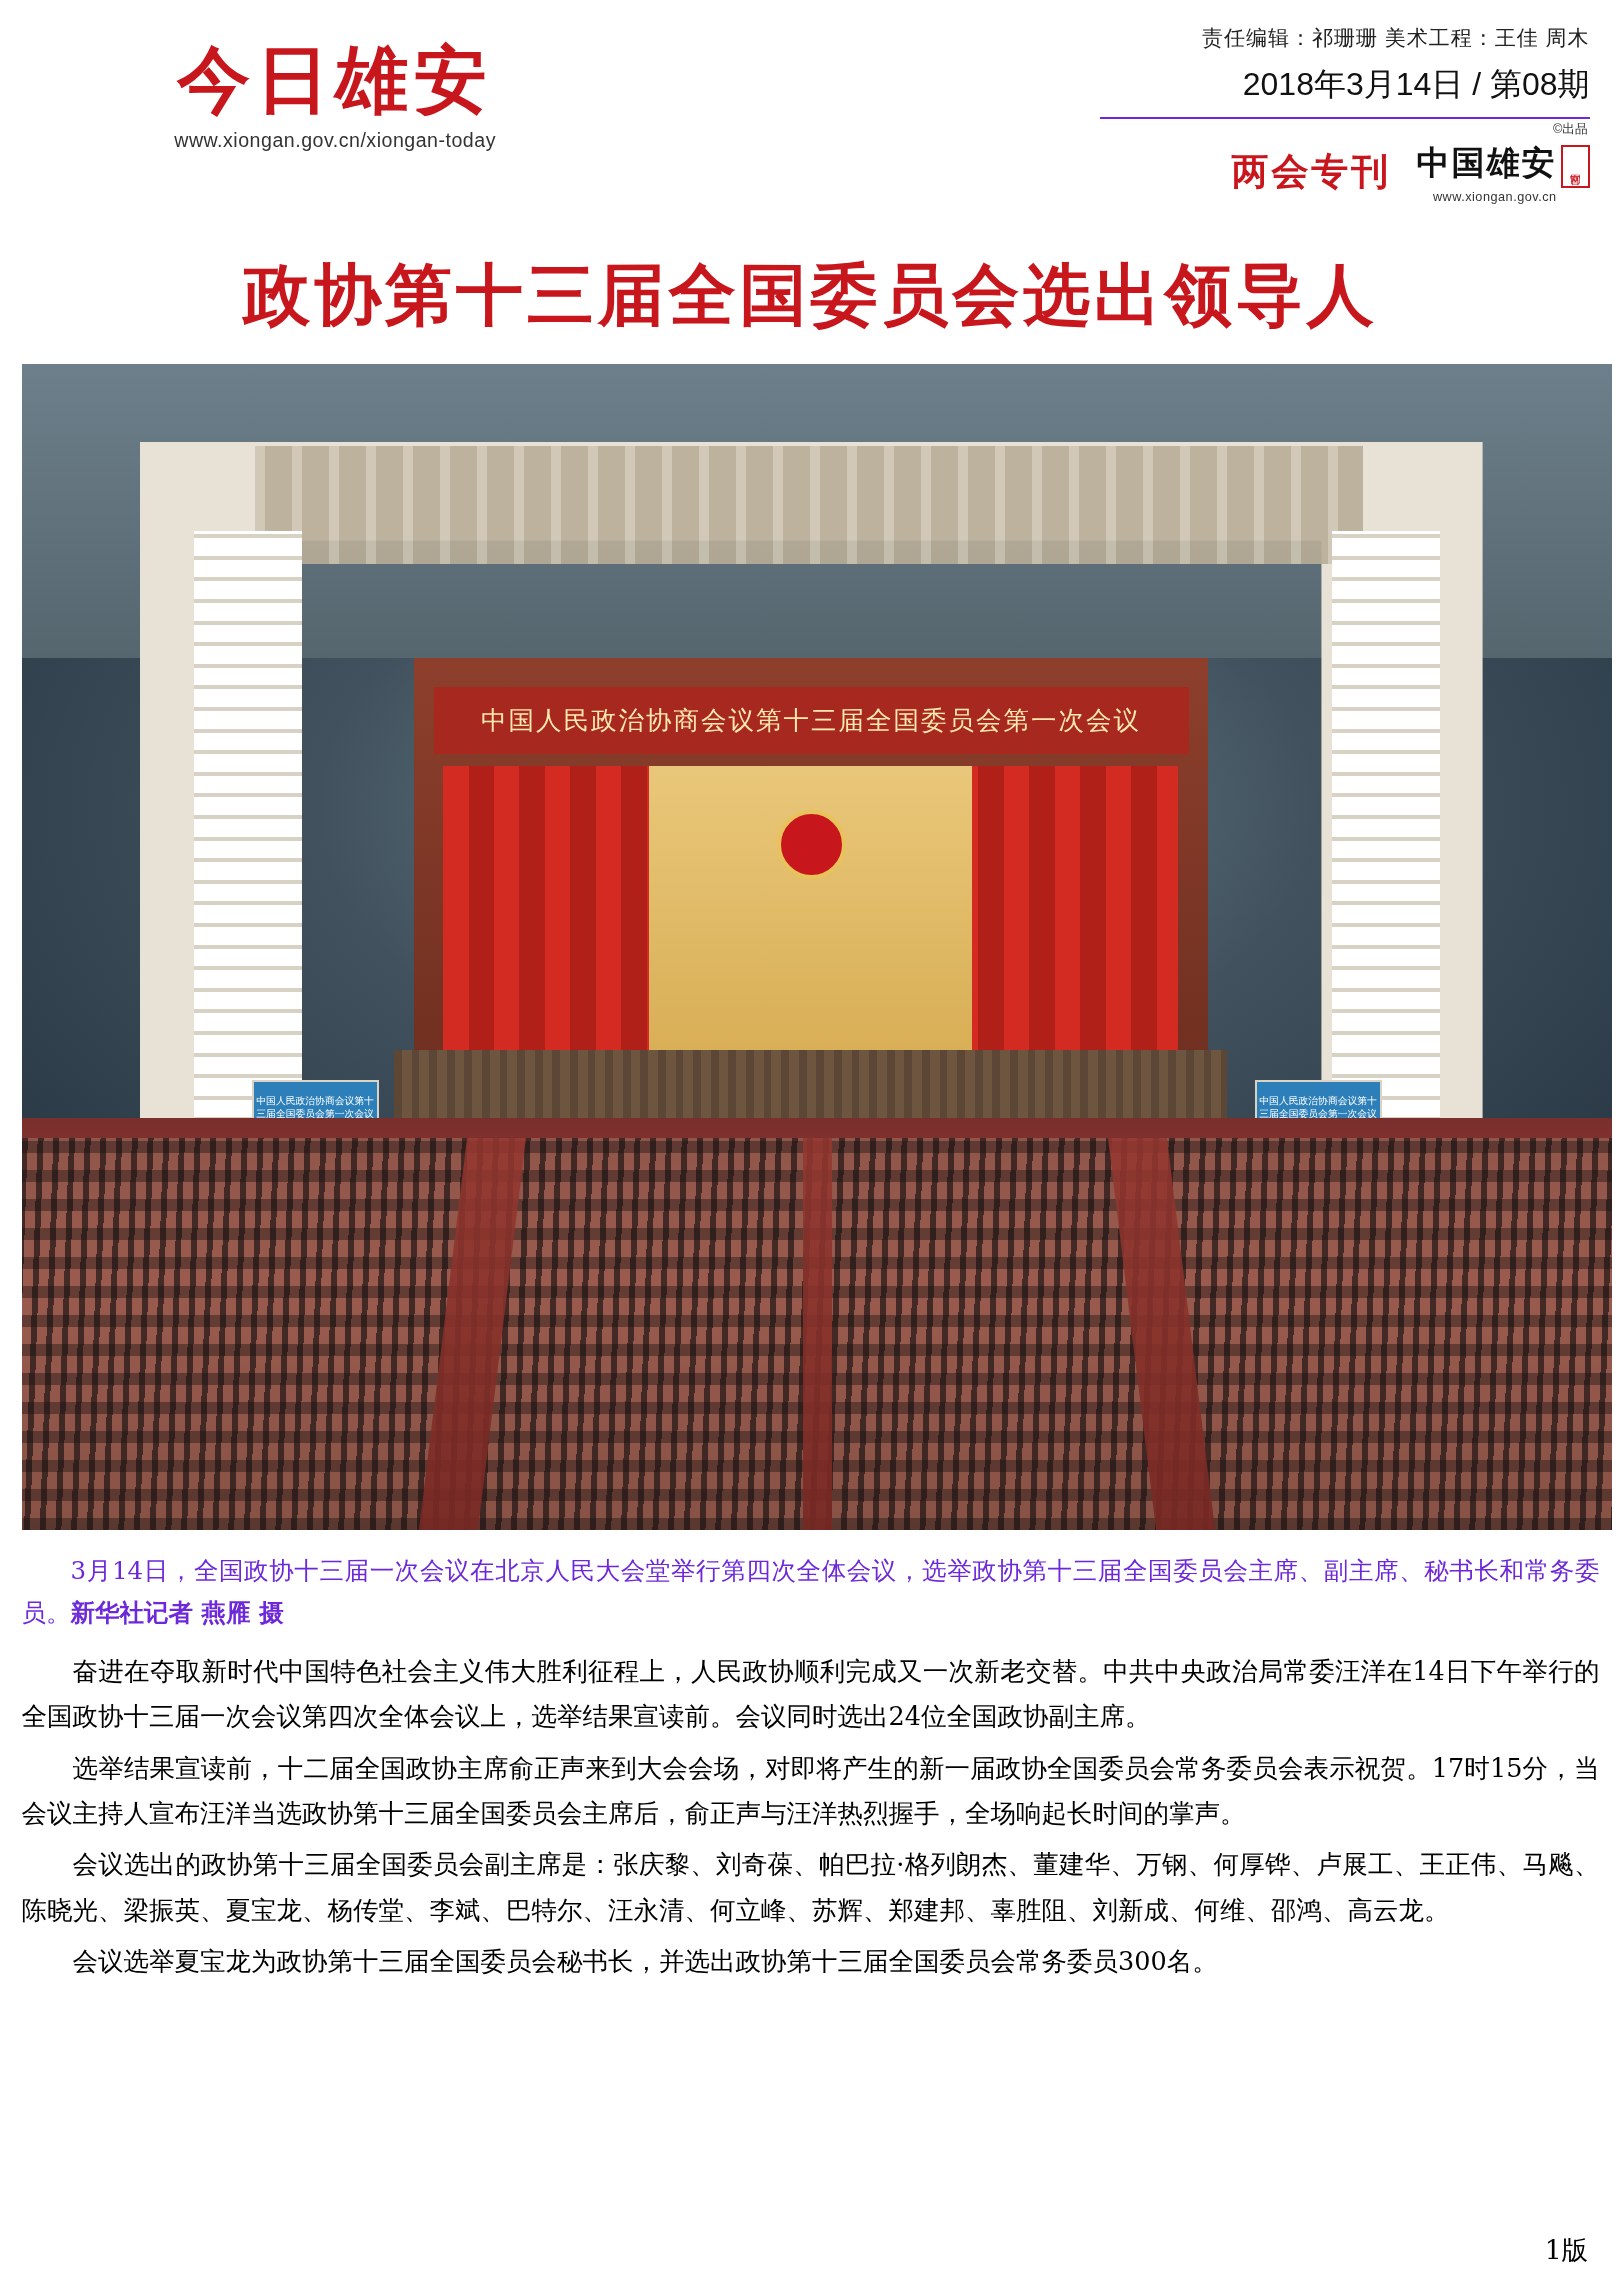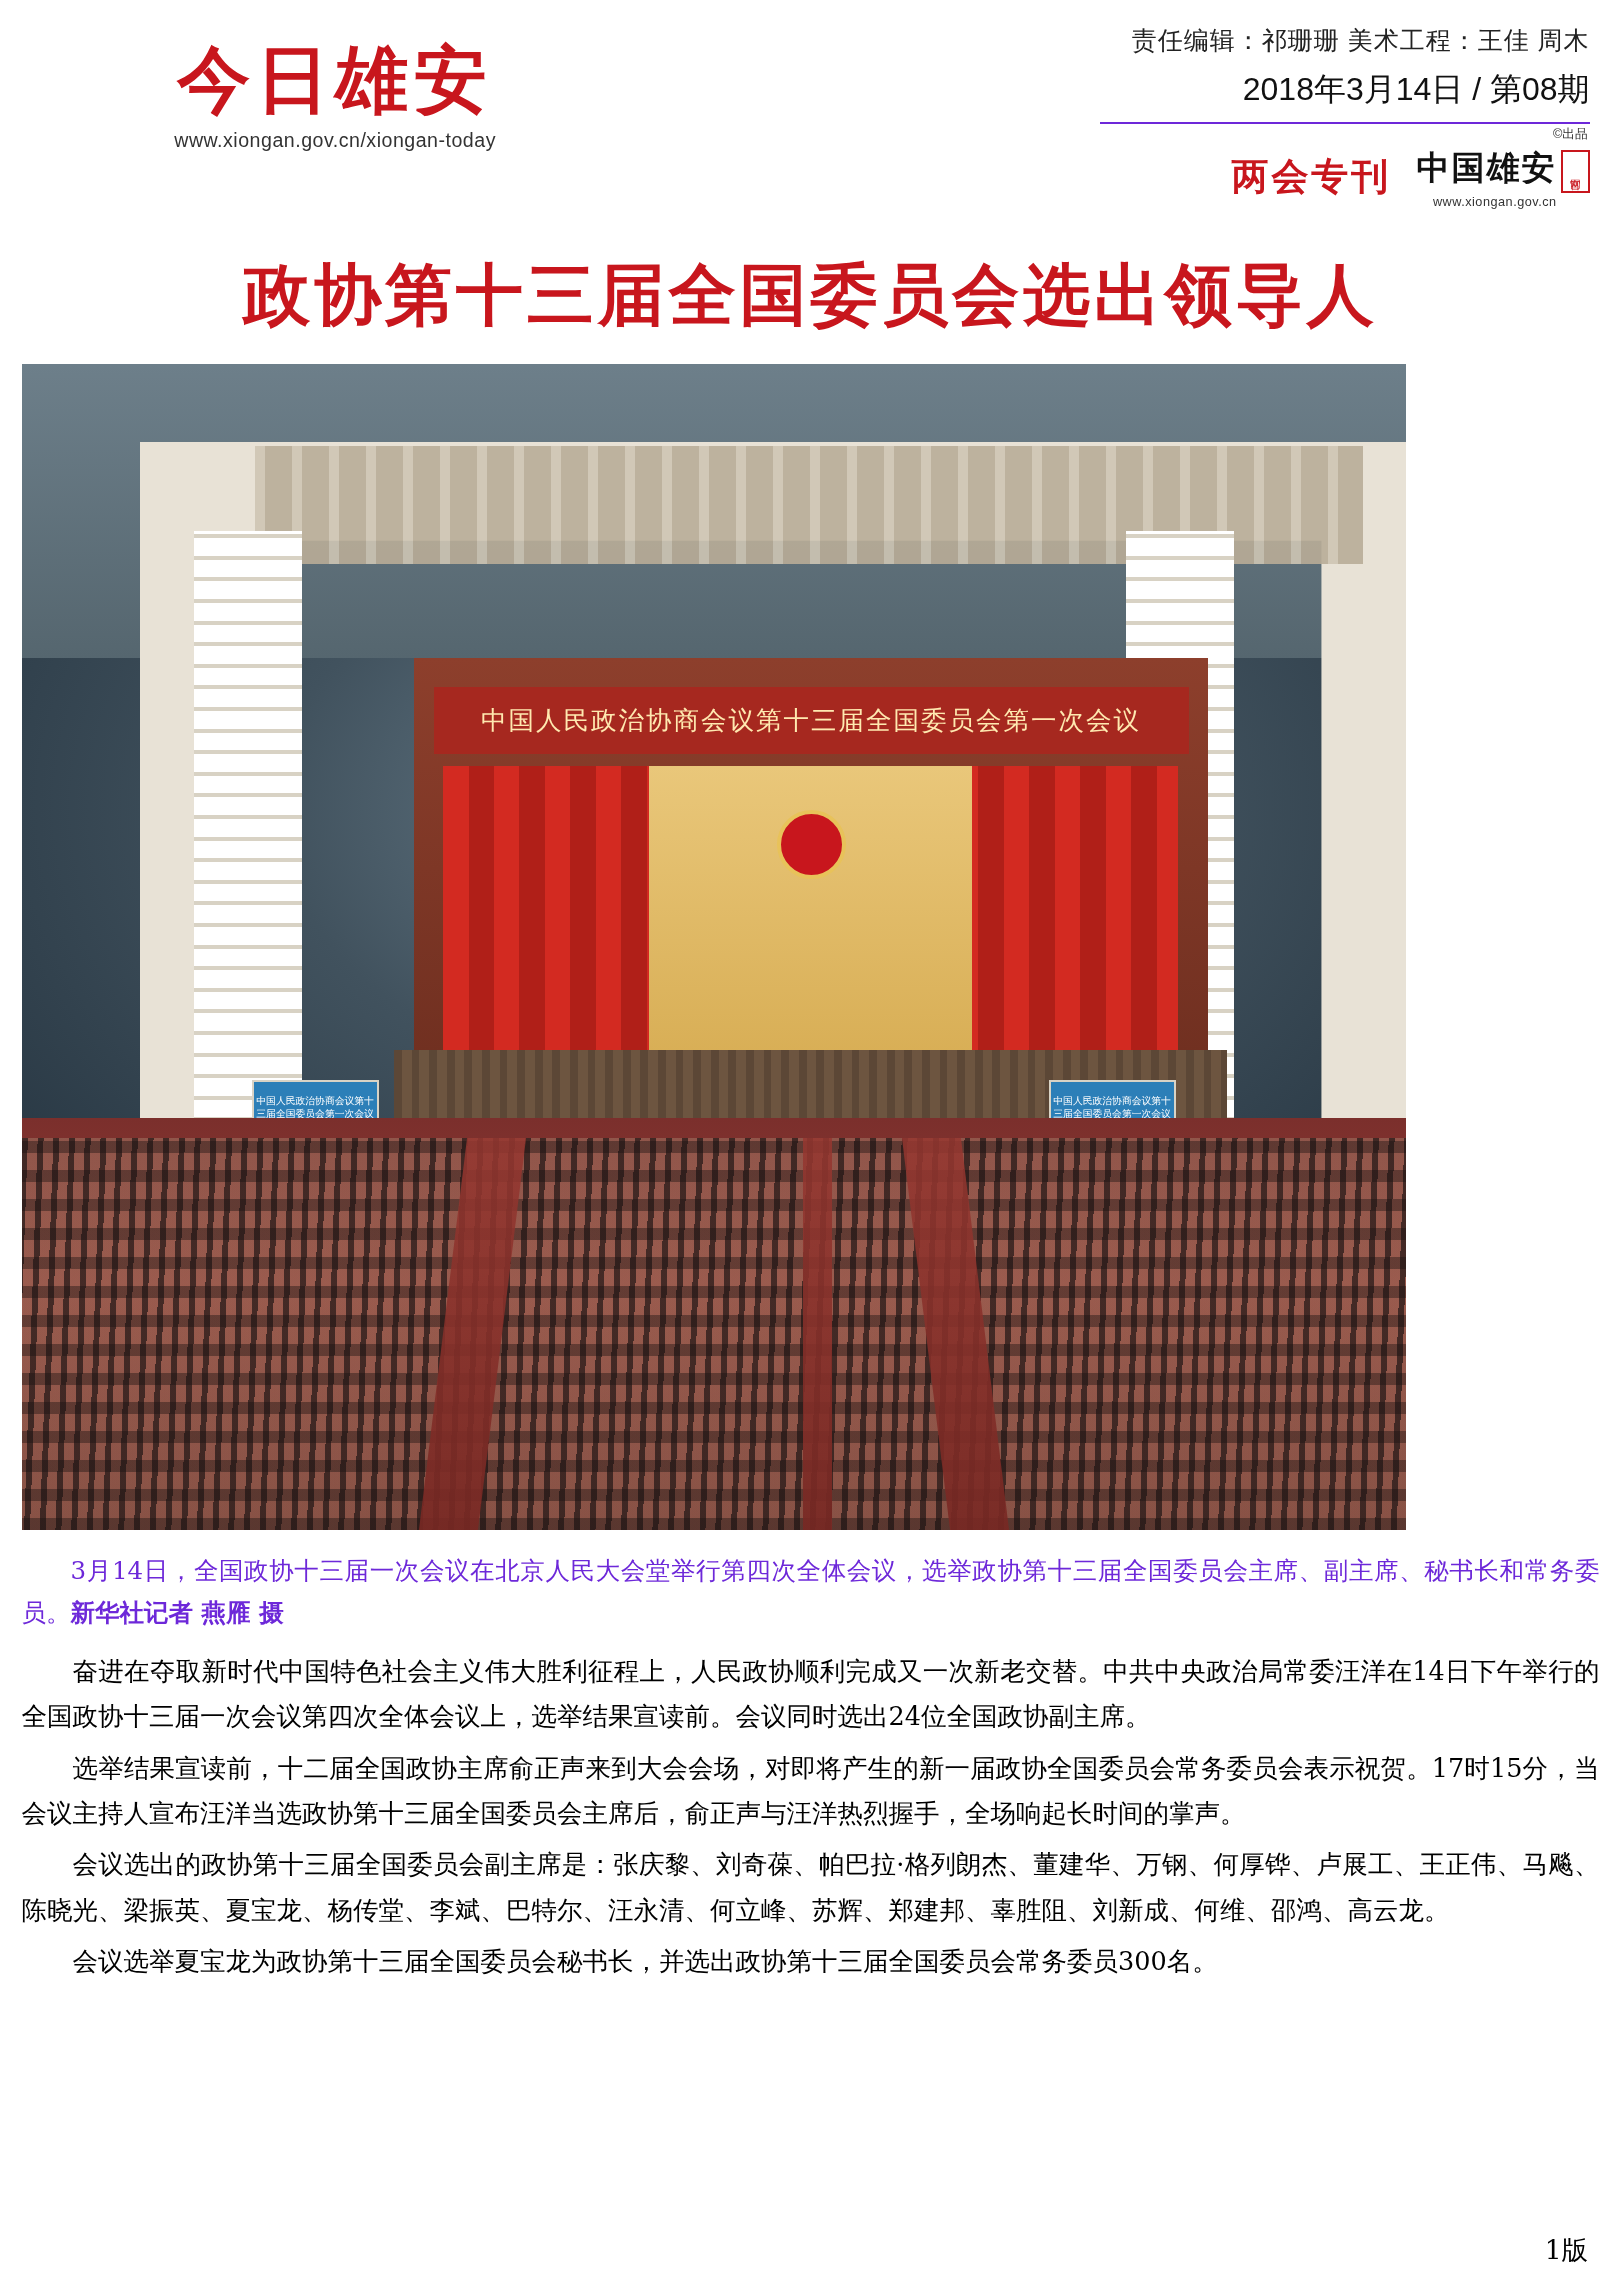--- a/index.html
+++ b/index.html
@@ -55,21 +55,21 @@
 
   .masthead-right {
     position: absolute;
     right: 9.8px;
     top: 23.5px;
     width: 490px;
     text-align: right;
   }
   .credits {
     font-family: "Liberation Sans", sans-serif;
-    font-size: 25px;
+    font-size: 21px;
     color: #222;
     letter-spacing: 1px;
     white-space: nowrap;
   }
   .issue-line {
     margin-top: 11.8px;
     font-family: "Liberation Sans", sans-serif;
     font-size: 32px;
     color: #111;
     border-bottom: 2px solid #6d28d9;
@@ -158,21 +158,21 @@
     font-size: 63px;
     letter-spacing: 3.9px;
     line-height: 1.3;
     margin-top: 5.9px;
     white-space: nowrap;
   }
 
   
   .photo-wrap {
     margin-top: 27.4px;
-    width: 1384px;
+    width: 1590px;
     height: 1166px;
     position: relative;
     overflow: hidden;
     background: #24333f;
   }
   .hall {
     position: absolute;
     inset: 0;
     background:
       radial-gradient(ellipse 70% 55% at 50% 38%, #6a7f8c 0%, #41525e 45%, #24333f 100%);

